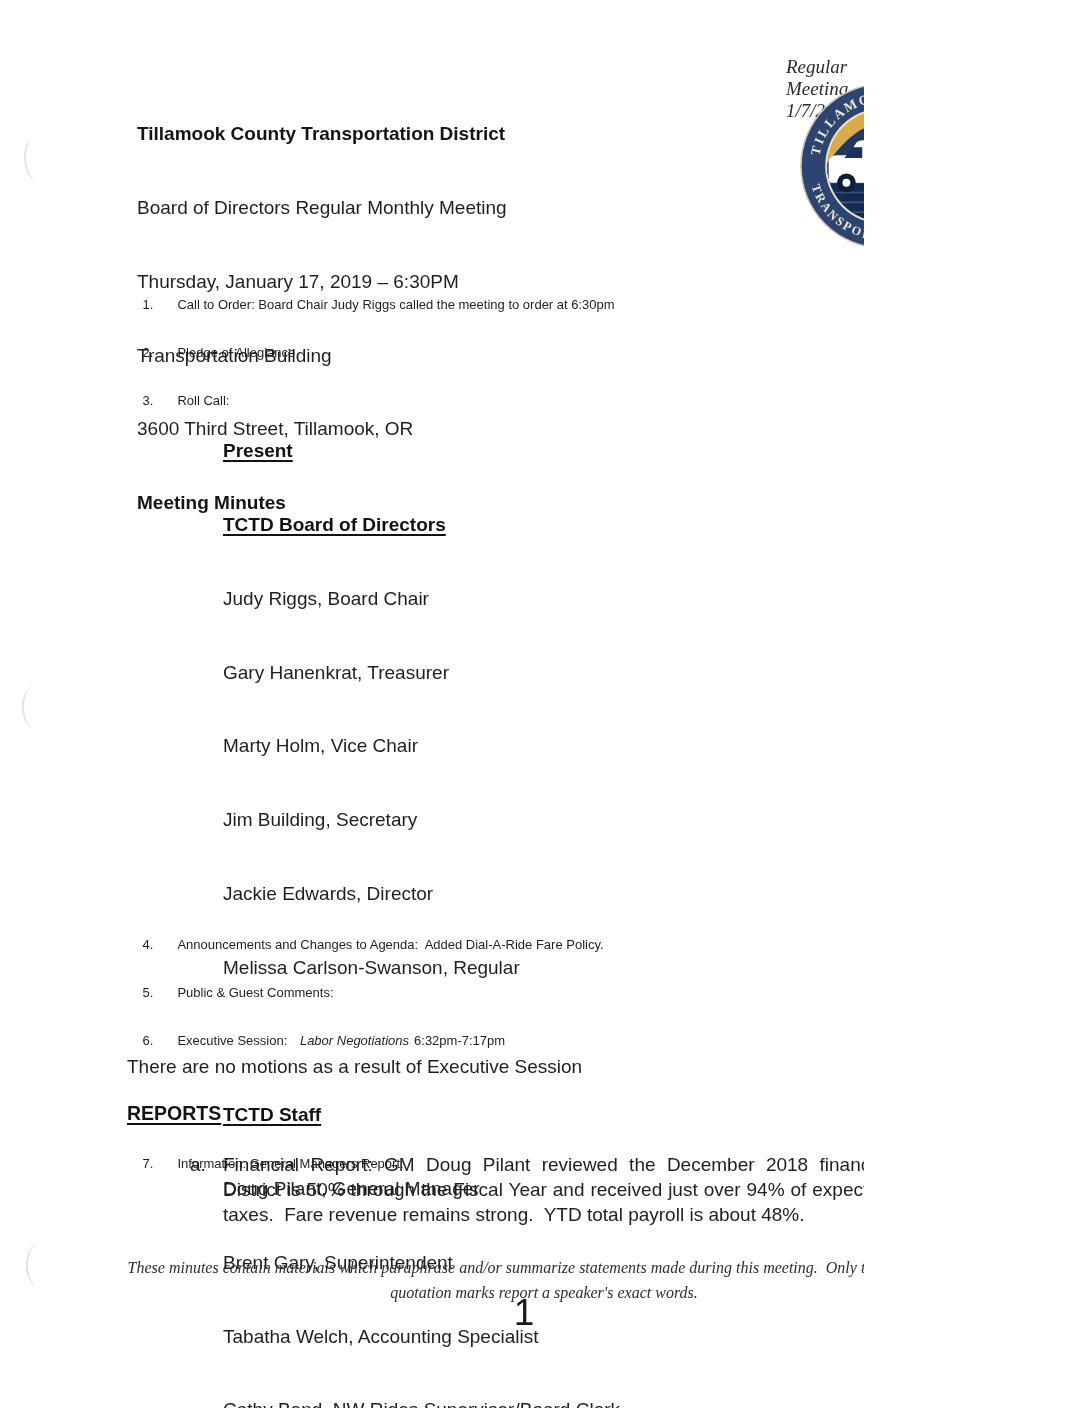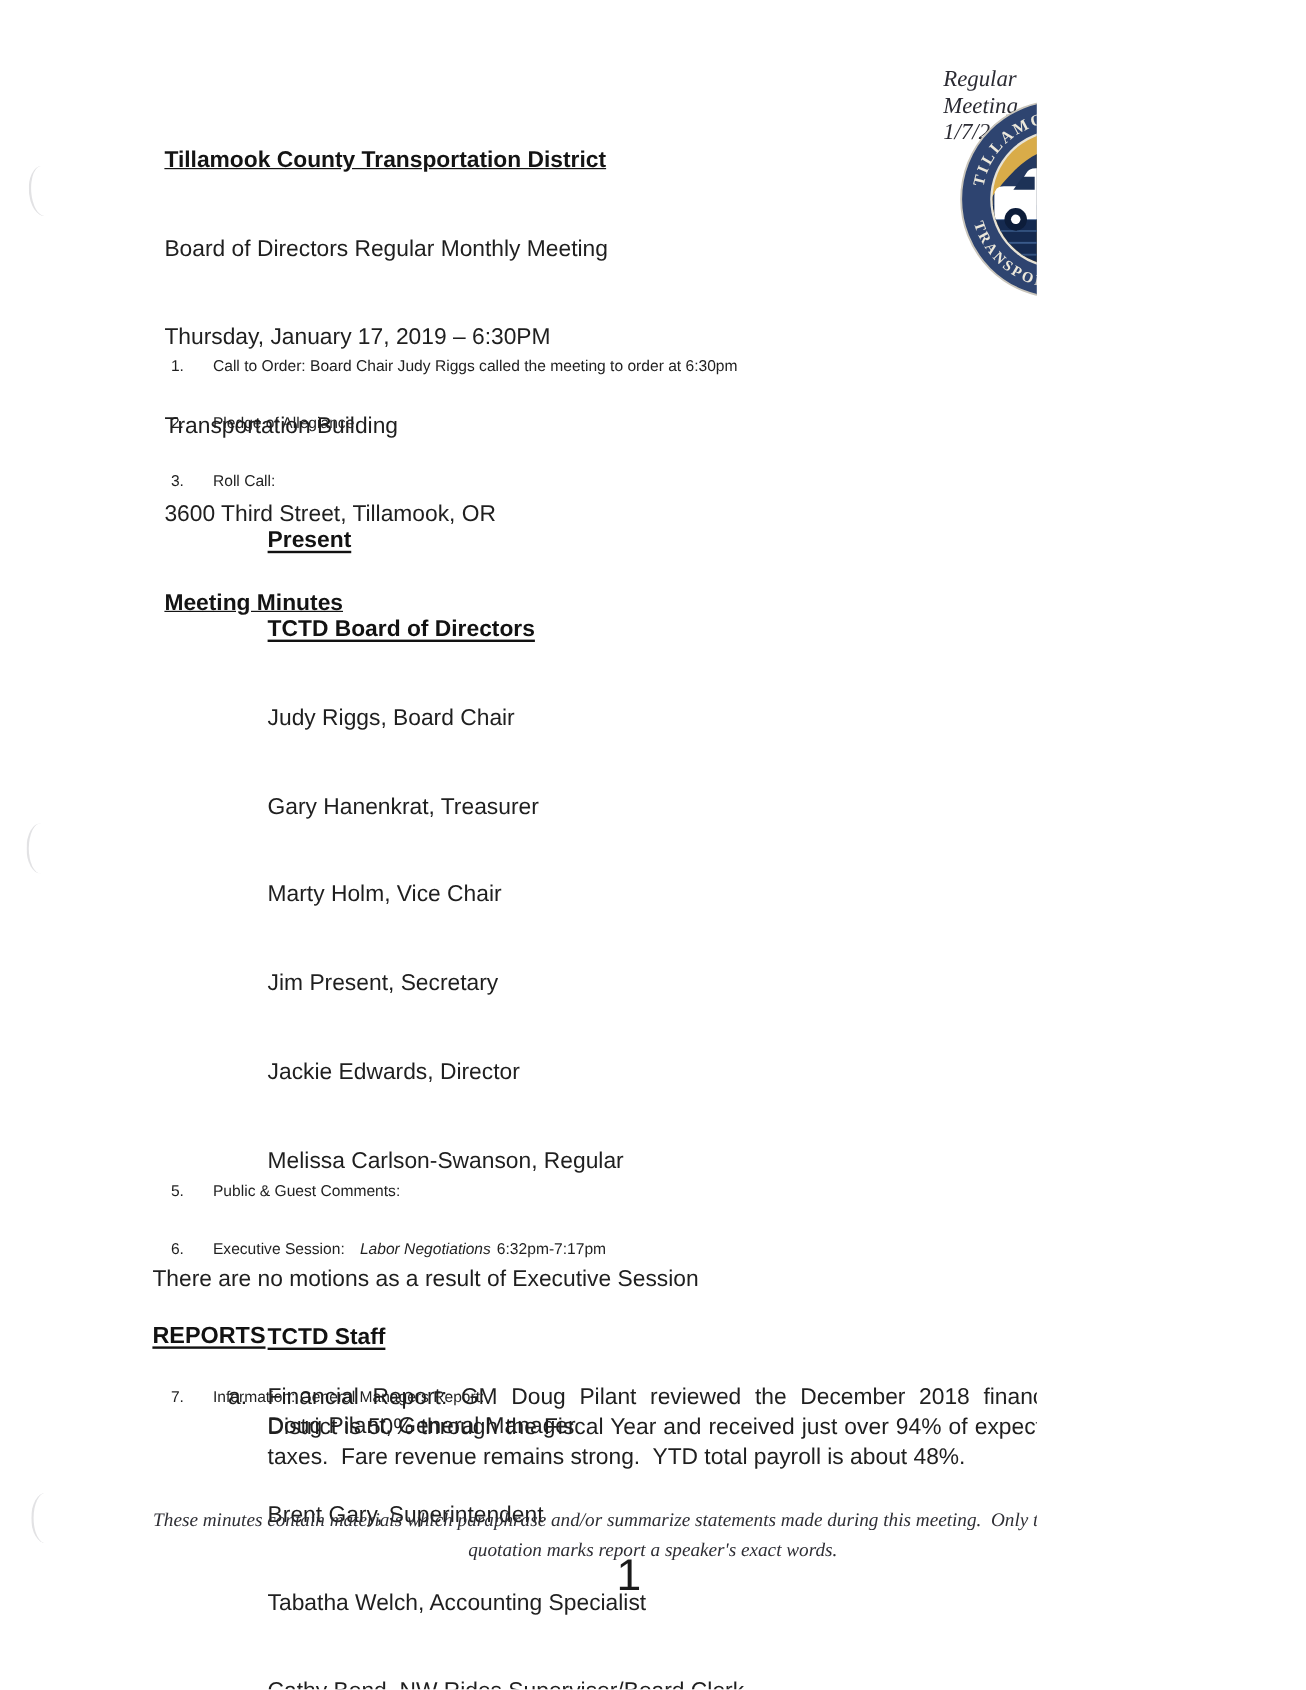--- a/index.html
+++ b/index.html
@@ -31,21 +31,21 @@
     font-style:italic;
     font-size:19px;
     color:#2b2b33;
   }
   .header-block {
     position:absolute;
     left:137px; top:73px;
     font-size:19px; line-height:24.6px;
     white-space:pre-wrap;
   }
-  .bold { font-weight:bold; color:#141414;text-decoration:underline; }
+  .bold { font-weight:bold; color:#141414; }
   .logo-wrap { position:absolute; left:797px; top:82px; width:172px; height:168px; }
 
   .item { position:absolute; left:128px; white-space:pre-wrap; font-size:13px; line-height:24.5px; }
   .num { display:inline-block; width:35px; }
   .i { font-style:italic; }
   .itsp { margin-left:9px; }
   .itsp2 { margin-left:5px; }
 
   .rollcall {
     position:absolute; left:223px; top:390px;
@@ -173,37 +173,40 @@
   <div class="item" style="top:364px">
     <span class="num">3.</span><span>Roll Call:</span>
   </div>
 
   <div class="rollcall">
     <div><span class="uh">Present</span></div>
     <div><span class="uh">TCTD Board of Directors</span></div>
     <div>Judy Riggs, Board Chair</div>
     <div>Gary Hanenkrat, Treasurer</div>
     <div>Marty Holm, Vice Chair</div>
-    <div>Jim Present, Secretary</div>
+    <div>Jim Building, Secretary</div>
     <div>Jackie Edwards, Director</div>
     <div>Melissa Carlson-Swanson, Regular</div>
     <div class="gap"></div>
     <div><span class="uh">TCTD Staff</span></div>
     <div>Doug Pilant, General Manager</div>
     <div>Brent Gary, Superintendent</div>
     <div>Tabatha Welch, Accounting Specialist</div>
     <div>Cathy Bond, NW Rides Supervisor/Board Clerk</div>
     
     
     
     
     
     
   </div>
 
+  <div class="item" style="top:908px">
+    <span class="num">4.</span><span>Announcements and Changes to Agenda:  Added Dial-A-Ride Fare Policy.</span>
+  </div>
   <div class="item" style="top:956px">
     <span class="num">5.</span><span>Public &amp; Guest Comments:</span>
   </div>
   <div class="item" style="top:1004px">
     <span class="num">6.</span><span>Executive Session: </span><span class="i itsp">Labor Negotiations</span><span class="itsp2">6:32pm-7:17pm</span>
   </div>
 
   <div class="note">There are no motions as a result of Executive Session</div>
 
   <div class="reports-heading"><span class="uh">REPORTS</span></div>

